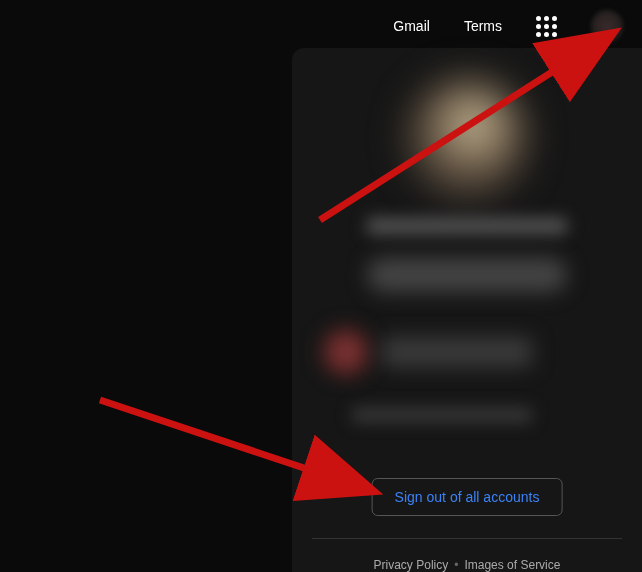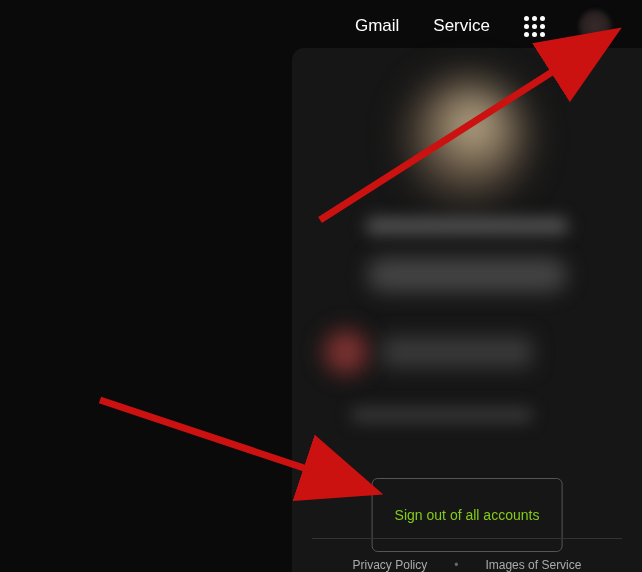--- a/index.html
+++ b/index.html
@@ -7,26 +7,26 @@
       width: 642px;
       height: 572px;
       background: #0a0a0a;
       font-family: Arial, sans-serif;
       position: relative;
       overflow: hidden;
     }
     .header {
       position: absolute;
       top: 10px;
-      right: 31px;
+      right: 19px;
       display: flex;
       align-items: center;
       gap: 34px;
       color: #fff;
-      font-size: 17px;
+      font-size: 14px;
     }
     .header-link {
       color: #fff;
       text-decoration: none;
       cursor: pointer;
     }
     .apps-icon {
       display: grid;
       grid-template-columns: repeat(3, 5px);
       grid-template-rows: repeat(3, 5px);
@@ -119,65 +119,65 @@
       height: 14px;
       background: #3a3a3a;
       filter: blur(8px);
       border-radius: 4px;
     }
     .signout-button {
       position: absolute;
       top: 430px;
       left: 50%;
       transform: translateX(-50%);
-      padding: 28px 22px;
+      padding: 10px 22px;
       background: transparent;
       border: 1px solid #555;
       border-radius: 6px;
-      color: #84cc16;
+      color: #3b82f6;
       font-size: 14px;
       cursor: pointer;
       white-space: nowrap;
     }
     .divider {
       position: absolute;
       top: 490px;
       left: 20px;
       right: 20px;
       height: 1px;
       background: #333;
     }
     .footer {
       position: absolute;
       top: 510px;
       left: 0;
       right: 0;
       display: flex;
       justify-content: center;
       align-items: center;
-      gap: 27px;
+      gap: 6px;
       color: #aaa;
       font-size: 12px;
     }
     .footer-link {
       color: #aaa;
       cursor: pointer;
     }
     .dot { color: #666; }
     .arrow {
       position: absolute;
       pointer-events: none;
     }
   </style>
 </head>
 <body>
 
 <div class="header">
   <a class="header-link">Gmail</a>
-  <a class="header-link">Service</a>
+  <a class="header-link">Terms</a>
   <div class="apps-icon">
     <span></span>
       <span></span>
       <span></span>
     <span></span>
       <span></span>
       <span></span>
     <span></span>
       <span></span>
       <span></span>

